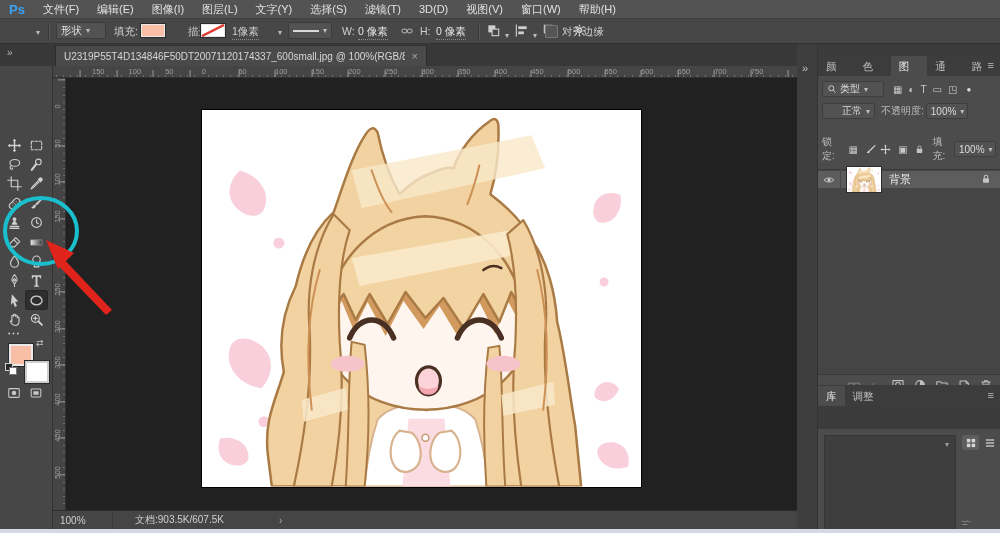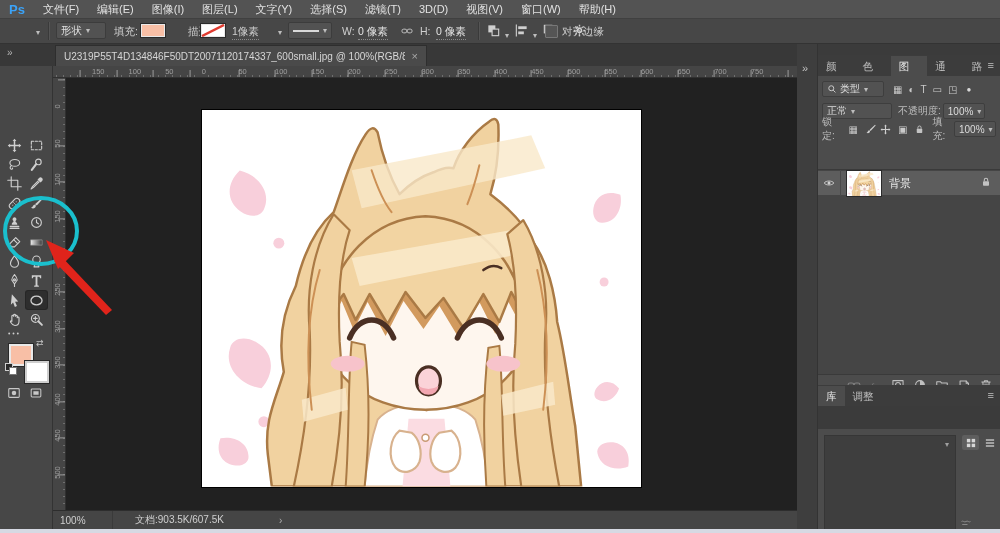--- a/index.html
+++ b/index.html
@@ -68,21 +68,21 @@
   .ptab-row{position:absolute;left:21px;width:182px;height:21px;background:#3c3c3c;display:flex;align-items:flex-end;}
   .ptab{height:20px;line-height:20px;padding:0 8px;font-size:10.5px;color:#bdbdbd;background:#3c3c3c;}
   .ptab.active{background:#4c4c4c;color:#e8e8e8;}
   .pmenu{position:absolute;right:6px;top:4px;color:#c0c0c0;font-size:11px;}
   #panel1-body{position:absolute;left:21px;top:32px;width:182px;height:330px;background:#4c4c4c;}
   .prow{position:absolute;left:0;width:182px;display:flex;align-items:center;}
   .well2{background:#525252;border:1px solid #3e3e3e;border-radius:2px;height:16px;display:flex;align-items:center;padding:0 4px;font-size:10px;color:#dcdcdc;box-sizing:border-box;}
   .dimlbl{font-size:10px;color:#bdbdbd;}
   .fchip{font-size:10px;color:#c9c9c9;margin:0 3px;}
   #layer-list{position:absolute;left:0;top:93px;width:182px;height:204px;background:#454545;border-top:1px solid #3a3a3a;border-bottom:1px solid #3a3a3a;}
-  #layer-row{position:absolute;left:0;top:1px;width:182px;height:24px;background:#5d5d5d;display:flex;align-items:center;}
+  #layer-row{position:absolute;left:0;top:1px;width:182px;height:17px;background:#5d5d5d;display:flex;align-items:center;}
   #eye-box{width:22px;height:26px;display:flex;align-items:center;justify-content:center;border-right:1px solid #4a4a4a;}
   #layer-thumb{width:34px;height:25px;background:#fff;outline:1px solid #2b2b2b;margin-left:6px;overflow:hidden;}
   #layer-name{margin-left:8px;font-size:11px;color:#eaeaea;flex:1;}
   #layer-lock{margin-right:8px;}
   #panel1-foot{position:absolute;left:0;top:298px;width:182px;height:22px;border-top:1px solid #3a3a3a;display:flex;align-items:center;justify-content:flex-end;gap:7px;padding-right:6px;box-sizing:border-box;}
   .foot-ic{width:15px;height:15px;}
   .foot-ic.dim{opacity:.45;}
   #panel2-body{position:absolute;left:21px;top:385px;width:182px;height:122px;background:#4c4c4c;}
   #lib-inner{position:absolute;left:6px;top:6px;width:132px;height:110px;background:#3e3e3e;border:1px solid #363636;box-sizing:border-box;}
   #lib-caret{position:absolute;right:6px;top:4px;color:#9f9f9f;font-size:8px;}
@@ -527,32 +527,32 @@
             <span class="fchip">▦</span>
             <span class="fchip">◐</span>
             <span class="fchip">T</span>
             <span class="fchip">▭</span>
             <span class="fchip">◳</span>
           </div>
         <span style="margin-left:6px;color:#d8d8d8;font-size:8px">●</span>
       </div>
 
       <div class="prow" style="top:26px;height:18px;padding:0 4px;box-sizing:border-box">
-        <div class="well2" style="width:70px;justify-content:flex-start">
+        <div class="well2" style="width:53px;justify-content:flex-end">
           <span>正常</span>
             <span class="caret">▾</span>
         </div>
         <span class="dimlbl" style="margin-left:6px">不透明度:</span>
         <div class="well2" style="width:42px;margin-left:2px;justify-content:space-between">
           <span>100%</span>
             <span class="caret">▾</span>
         </div>
       </div>
 
-      <div class="prow" style="top:44px;height:18px;padding:0 4px;box-sizing:border-box">
+      <div class="prow" style="top:64px;height:18px;padding:0 4px;box-sizing:border-box">
         <span class="dimlbl">锁定:</span>
         <span id="lock-icons" style="display:flex;align-items:center;margin-left:2px">
             <span style="margin: 0px 2px; display: inline-flex; align-items: center;">
               <span class="fchip">▦</span>
             </span>
             <span style="margin: 0px 2px; display: inline-flex; align-items: center;">
               <svg viewBox="0 0 16 16" width="11" height="11">
                 <g stroke="#cfcfcf" fill="none" stroke-width="1.2" stroke-linecap="round" stroke-linejoin="round">
                   <path fill="#cfcfcf" stroke="none" d="M14.6 1.2 15.5 2.1 8.8 9.6 6.4 10.4 7.2 8z"></path>
                   <path fill="#cfcfcf" stroke="none" d="M5.8 9.1c-1.9.6-1.4 3-3.6 3.4 1.7 1.6 5 .8 5.1-2z"></path>

